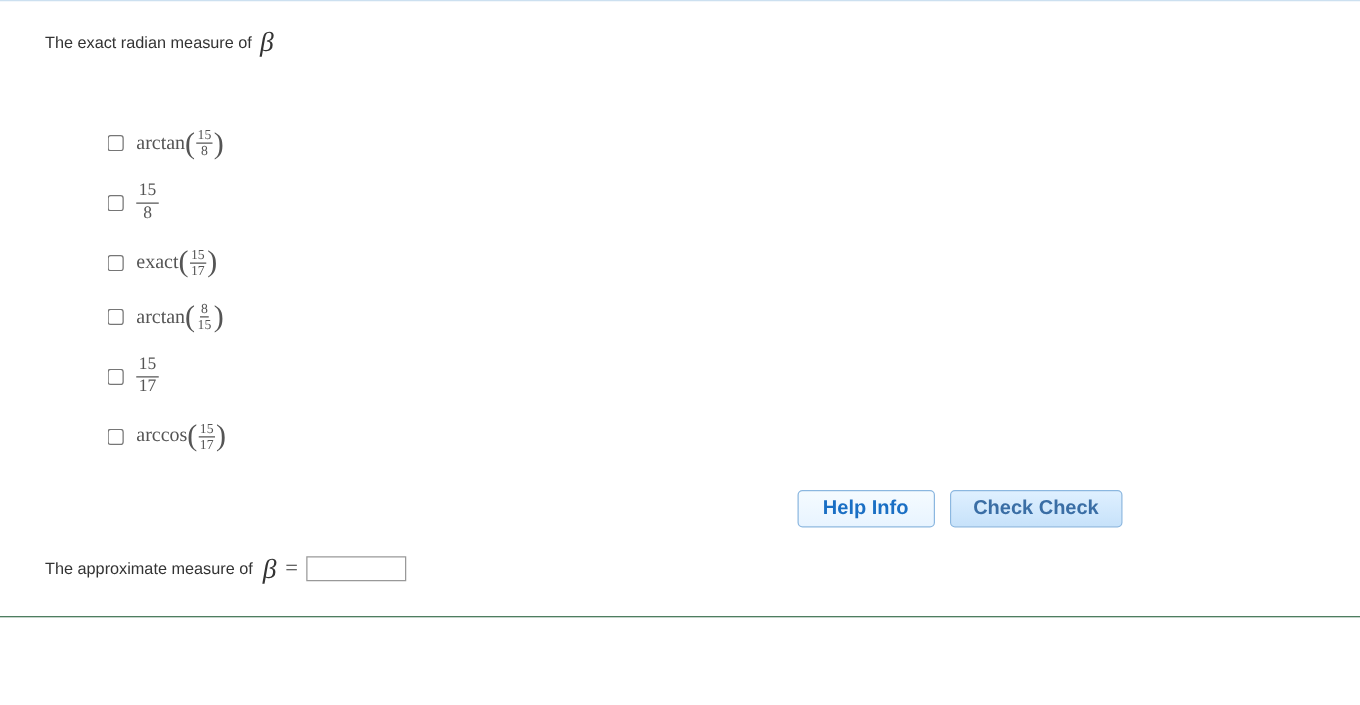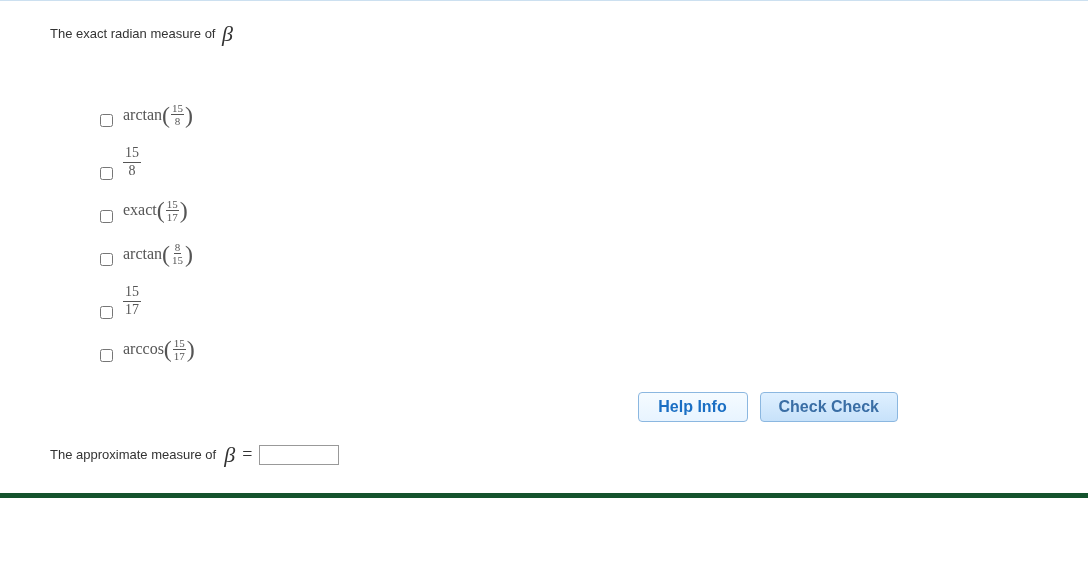--- a/index.html
+++ b/index.html
@@ -8,22 +8,22 @@
       padding: 0;
     }
     body {
       font-family: Verdana, Arial, sans-serif;
       font-size: 13px;
       color: #333;
       background: #fff;
     }
     .container {
       border-top: 1px solid #cce0f0;
-      border-bottom: 5px solid #14532d;
-      padding: 20px 50px 25px 50px;
+      border-bottom: 1px solid #14532d;
+      padding: 20px 50px 25px 36px;
       width: 1088px;
     }
     .question-top {
       margin-bottom: 55px;
     }
     .prompt-text {
       display: inline;
     }
     .beta {
       font-family: 'Times New Roman', serif;
@@ -31,21 +31,21 @@
       font-size: 22px;
       vertical-align: -3px;
       padding-left: 3px;
     }
     .options {
       margin-left: 50px;
       margin-bottom: 30px;
     }
     .option-row {
       display: flex;
-      align-items: flex-end;
+      align-items: center;
       margin-bottom: 18px;
     }
     .option-row input[type="checkbox"] {
       width: 13px;
       height: 13px;
       margin-right: 10px;
     }
     .math {
       font-family: 'Times New Roman', serif;
       font-size: 16px;

